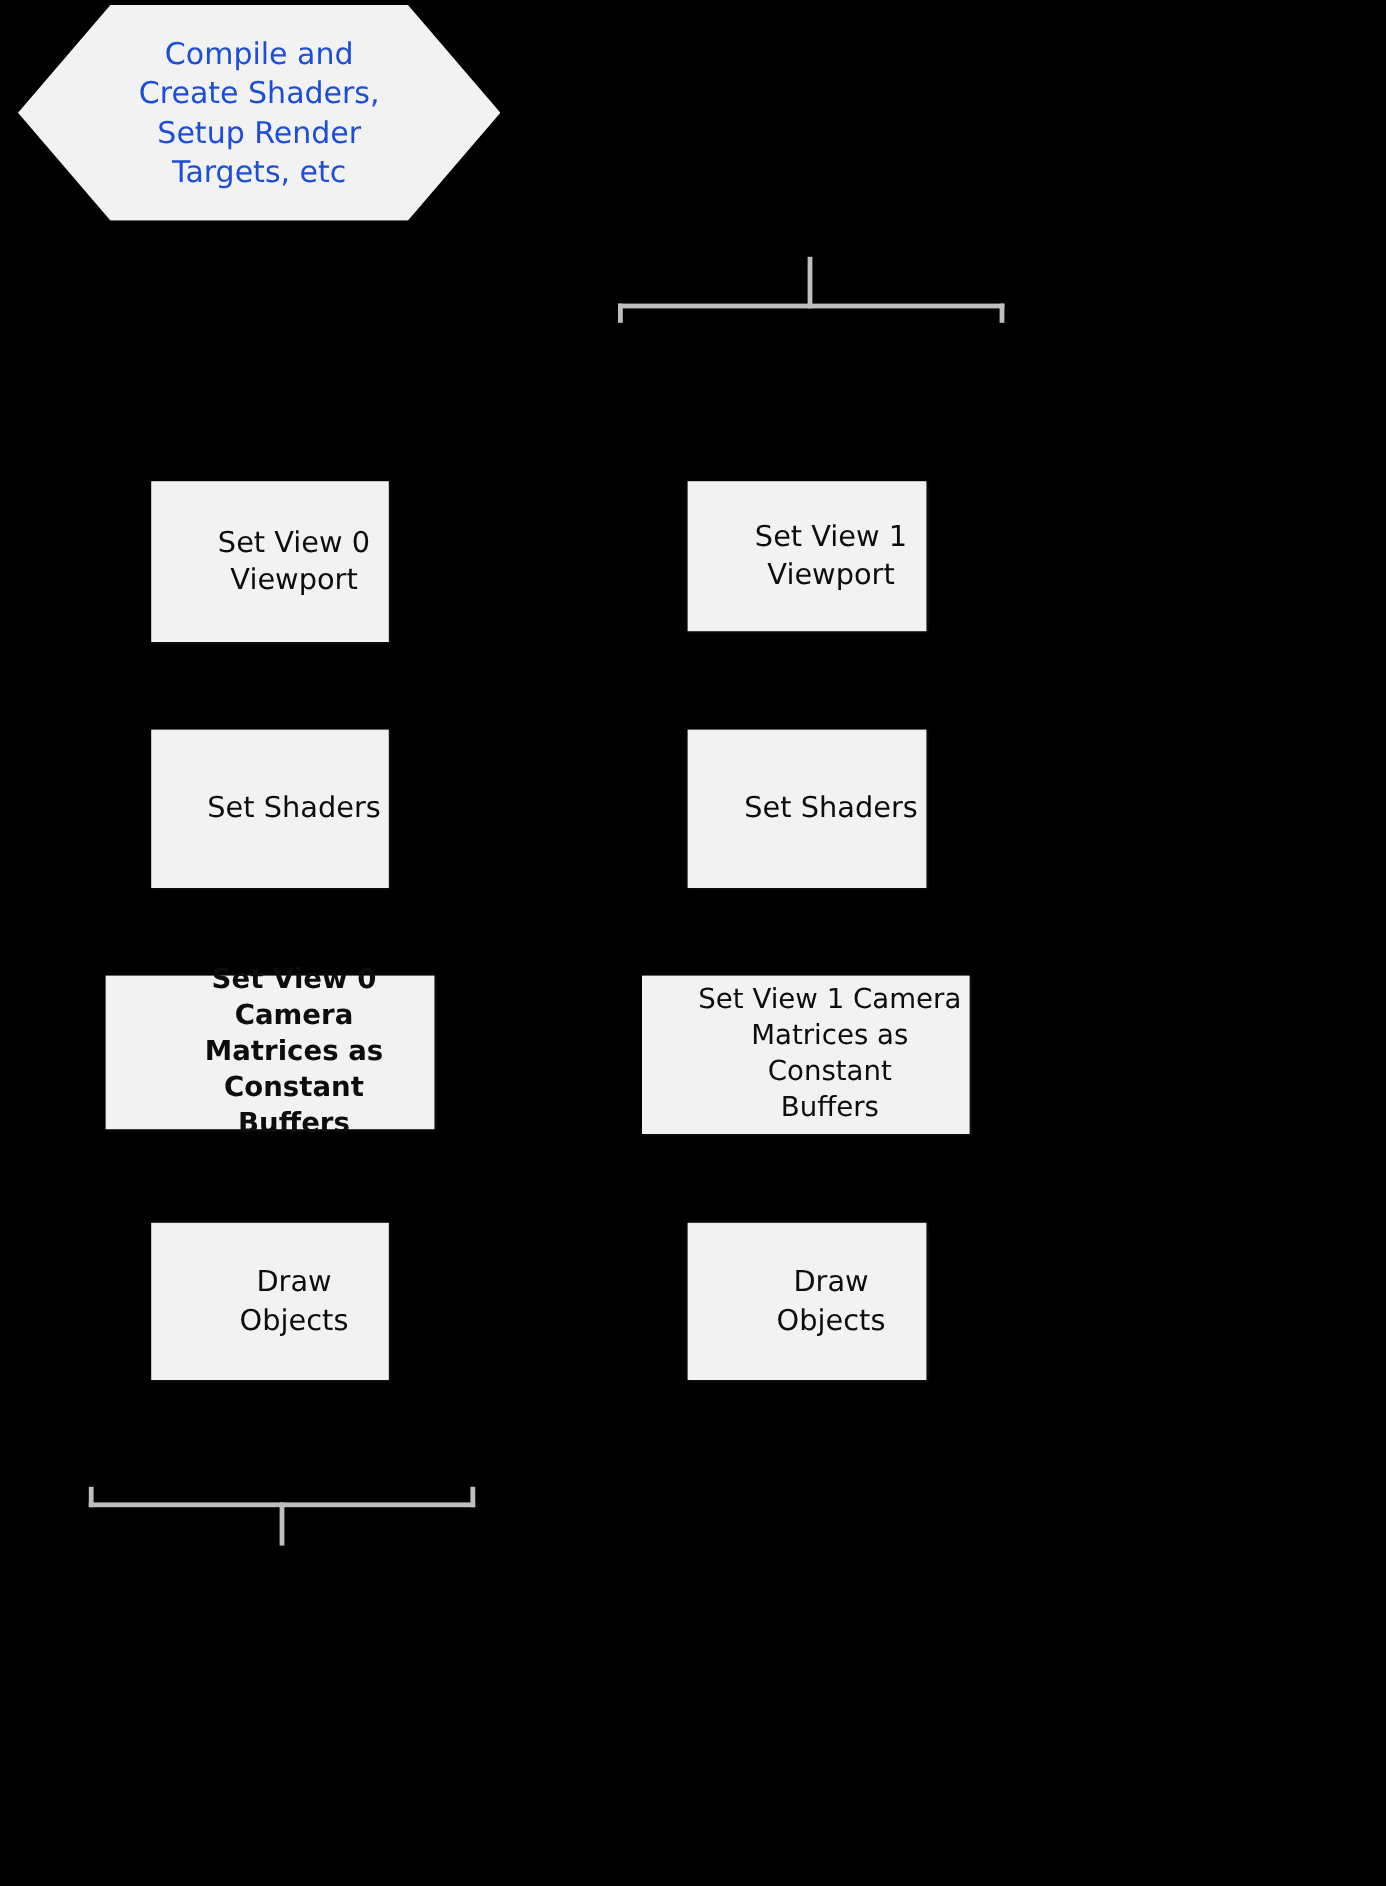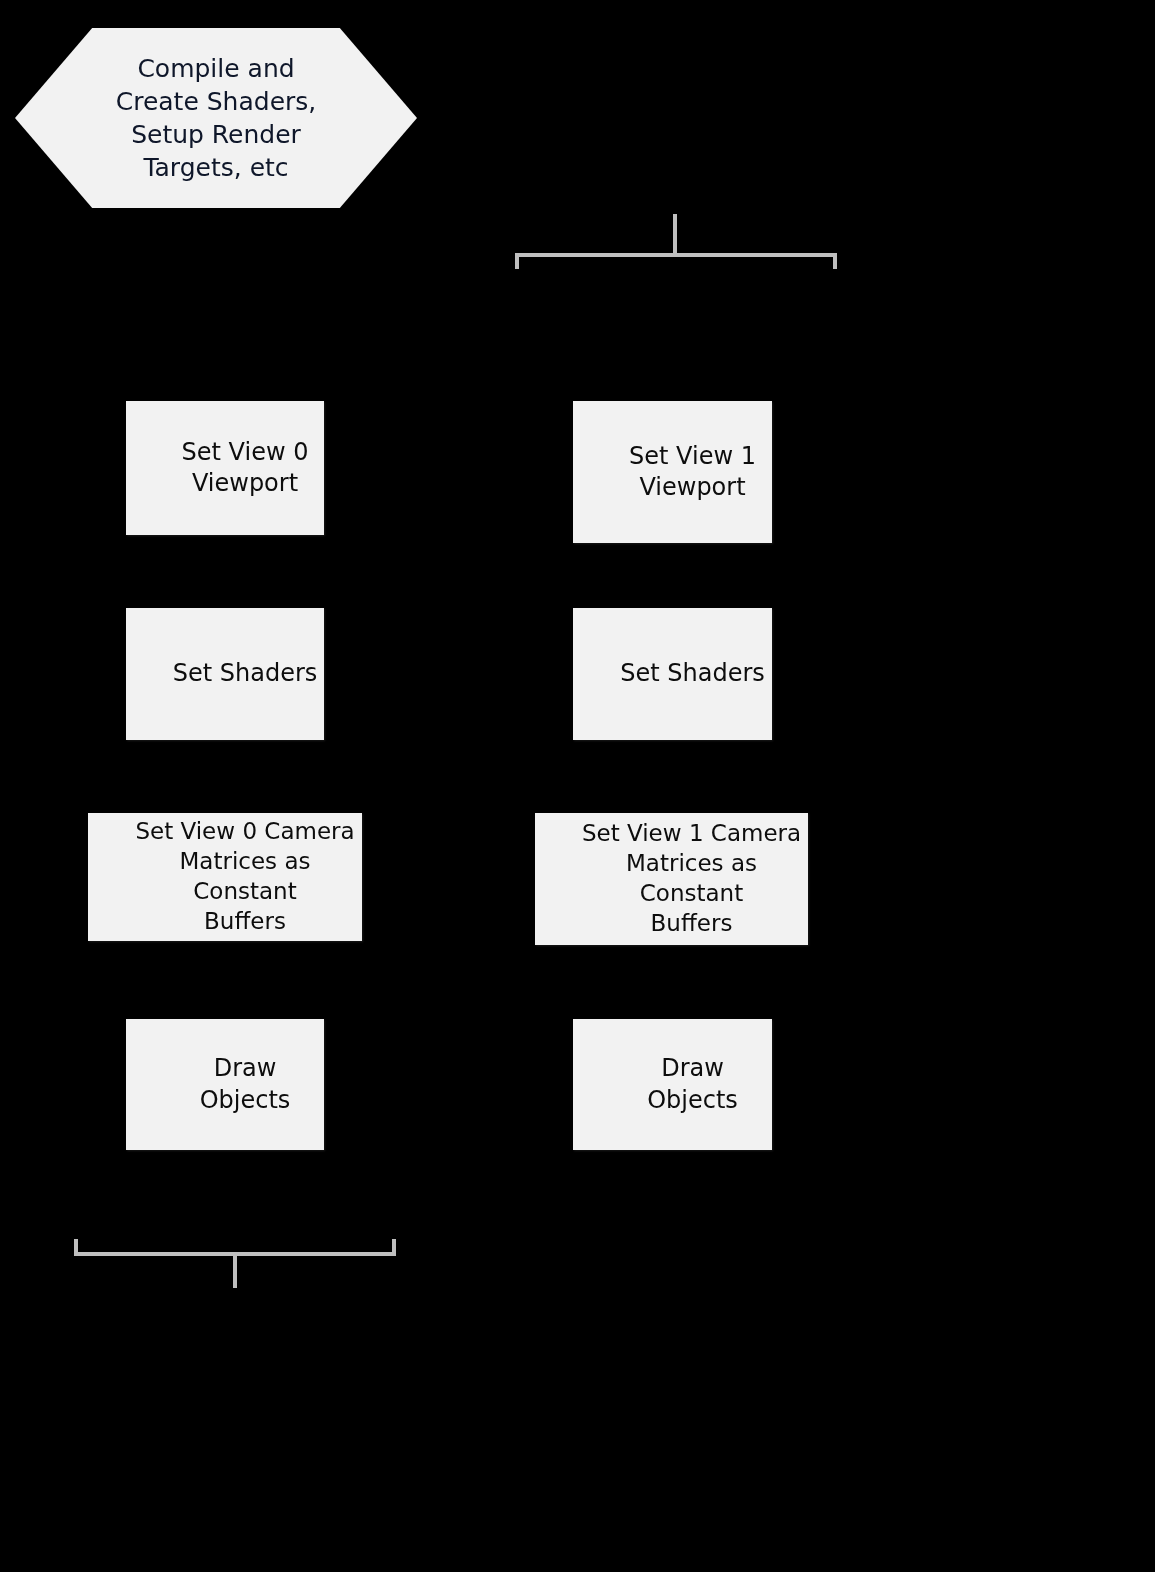--- a/index.html
+++ b/index.html
@@ -35,29 +35,28 @@
     width: 100%;
     white-space: pre-line;
     padding: 0 4px;
     box-sizing: border-box;
   }
 
   
   .hexagon {
     position: absolute;
     background: #F2F2F2;
-    color: #0f172a;
+    color: #1d4ed8;
     display: flex;
     align-items: center;
     justify-content: center;
     text-align: center;
     line-height: 1.33;
     -webkit-clip-path: polygon(19.2% 0%, 80.8% 0%, 100% 50%, 80.8% 100%, 19.2% 100%, 0% 50%);
     clip-path: polygon(19.2% 0%, 80.8% 0%, 100% 50%, 80.8% 100%, 19.2% 100%, 0% 50%);
-    margin-top: 24px;
   }
   .hexagon .label {
     white-space: pre-line;
     display: block;
     width: 100%;
   }
 
   
   .conn {
     position: absolute;
@@ -85,31 +84,31 @@
 
   <div class="node" style="left:126px; top:401px; width:198px; height:134px; font-size:24px;">
     <span class="label">Set View 0
 Viewport</span>
   </div>
 
   <div class="node" style="left:126px; top:608px; width:198px; height:132px; font-size:24px;">
     <span class="label">Set Shaders</span>
   </div>
 
-  <div class="node" style="left:88px; top:813px; width:274px; height:128px; font-size:23px;">
+  <div class="node" style="left:88px; top:813px; width:274px; height:128px; font-size:23px;font-weight:bold;">
     <span class="label">Set  View 0 Camera
 Matrices as Constant
 Buffers</span>
   </div>
 
   <div class="node" style="left:126px; top:1019px; width:198px; height:131px; font-size:24px;">
     <span class="label">Draw Objects</span>
   </div>
 
-  <div class="node" style="left:573px; top:401px; width:199px; height:142px; font-size:24px;">
+  <div class="node" style="left:573px; top:401px; width:199px; height:125px; font-size:24px;">
     <span class="label">Set View 1
 Viewport</span>
   </div>
 
   <div class="node" style="left:573px; top:608px; width:199px; height:132px; font-size:24px;">
     <span class="label">Set Shaders</span>
   </div>
 
   <div class="node" style="left:535px; top:813px; width:273px; height:132px; font-size:23px;">
     <span class="label">Set View 1 Camera

